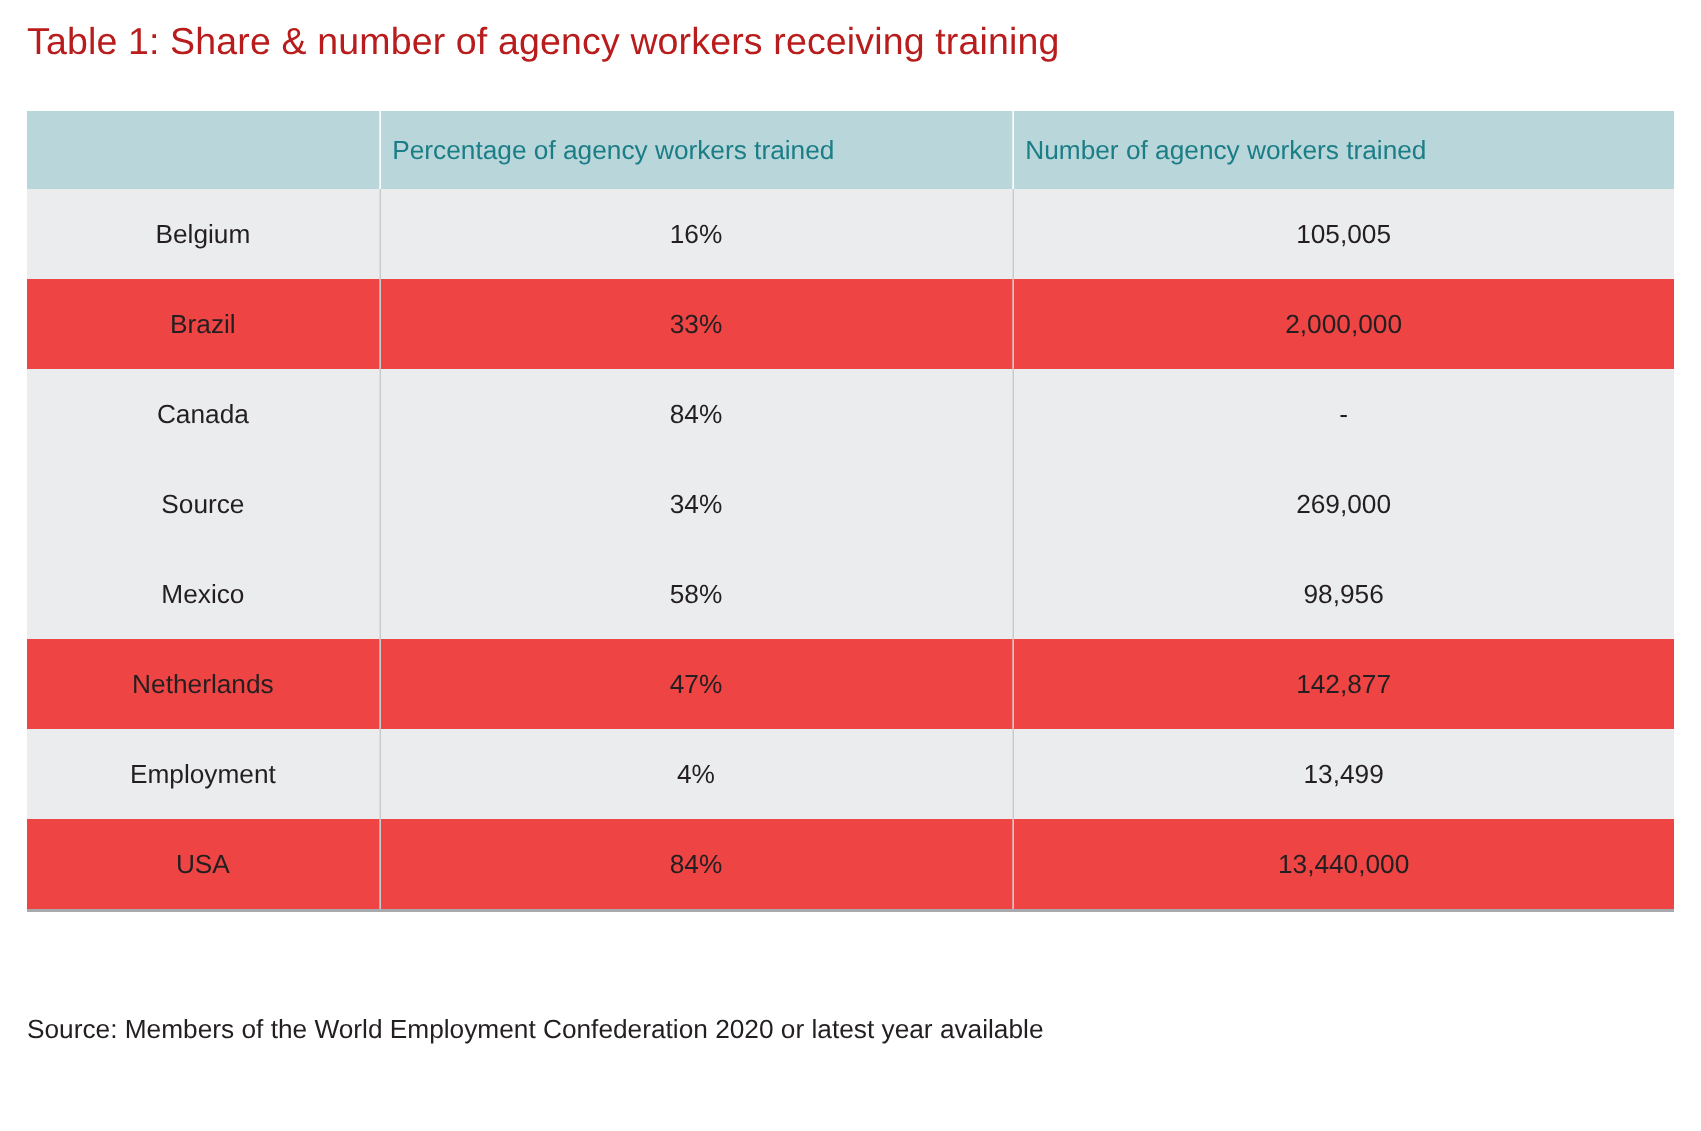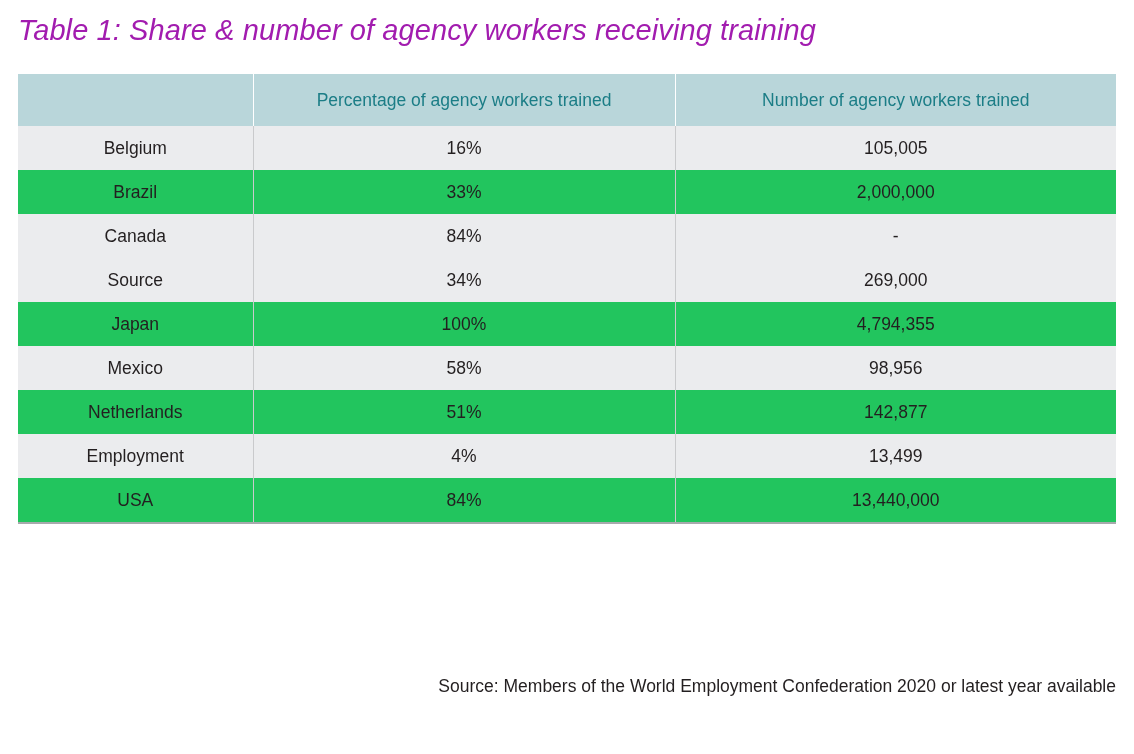--- a/index.html
+++ b/index.html
@@ -18,23 +18,22 @@
     position: relative;
     width: 1134px;
     height: 754px;
     box-sizing: border-box;
     padding: 0;
   }
   .table-title {
     position: absolute;
     left: 18px;
     top: 14px;
-    font-size: 29px;
-    font-style: italic;
-    color: #a21caf;
+    font-size: 25px;
+    color: #b91c1c;
     letter-spacing: 0.1px;
     white-space: nowrap;
   }
   .table-wrap {
     position: absolute;
     left: 18px;
     top: 74px;
     width: 1098px;
   }
   table.data-table {
@@ -45,61 +44,61 @@
   table.data-table col.c0 { width: 235px; }
   table.data-table col.c1 { width: 422px; }
   table.data-table col.c2 { width: 441px; }
 
   table.data-table thead th {
     background: #b9d6da;
     color: #1b7d86;
     font-size: 17.5px;
     font-weight: normal;
     height: 52px;
-    text-align: center;
+    text-align: left;
     vertical-align: middle;
     padding: 0 8px;
     border: none;
   }
   table.data-table thead th.corner {
     background: #b9d6da;
   }
   table.data-table thead th.sep {
     border-left: 1px solid #ffffff;
   }
   table.data-table tbody td {
-    height: 44px;
+    height: 60px;
     font-size: 17.5px;
     text-align: center;
     vertical-align: middle;
     padding: 0 8px;
     color: #231f20;
     border: none;
   }
   table.data-table tbody tr.odd td {
     background: #ebecee;
   }
   table.data-table tbody tr.even td {
-    background: #22c55e;
+    background: #ef4444;
   }
   table.data-table tbody td.col-pct,
   table.data-table tbody td.col-num {
     border-left: 1px solid #c9cacc;
   }
   .table-bottom-rule {
     width: 1098px;
     height: 2px;
     background: #a7a9ac;
   }
   .footnotes {
     position: absolute;
     right: 18px;
     top: 672px;
     width: 1098px;
-    text-align: right;
+    text-align: left;
     font-size: 17.5px;
     line-height: 28px;
     color: #231f20;
   }
   .footnotes div {
     white-space: nowrap;
   }
 </style>
 </head>
 <body>
@@ -136,33 +135,28 @@
         <tr class="odd">
           <td class="col-country">Canada</td>
           <td class="col-pct">84%</td>
           <td class="col-num">-</td>
         </tr>
         <tr class="odd">
           <td class="col-country">Source</td>
           <td class="col-pct">34%</td>
           <td class="col-num">269,000</td>
         </tr>
-        <tr class="even">
-          <td class="col-country">Japan</td>
-          <td class="col-pct">100%</td>
-          <td class="col-num">4,794,355</td>
-        </tr>
         <tr class="odd">
           <td class="col-country">Mexico</td>
           <td class="col-pct">58%</td>
           <td class="col-num">98,956</td>
         </tr>
         <tr class="even">
           <td class="col-country">Netherlands</td>
-          <td class="col-pct">51%</td>
+          <td class="col-pct">47%</td>
           <td class="col-num">142,877</td>
         </tr>
         <tr class="odd">
           <td class="col-country">Employment</td>
           <td class="col-pct">4%</td>
           <td class="col-num">13,499</td>
         </tr>
         <tr class="even">
           <td class="col-country">USA</td>
           <td class="col-pct">84%</td>

